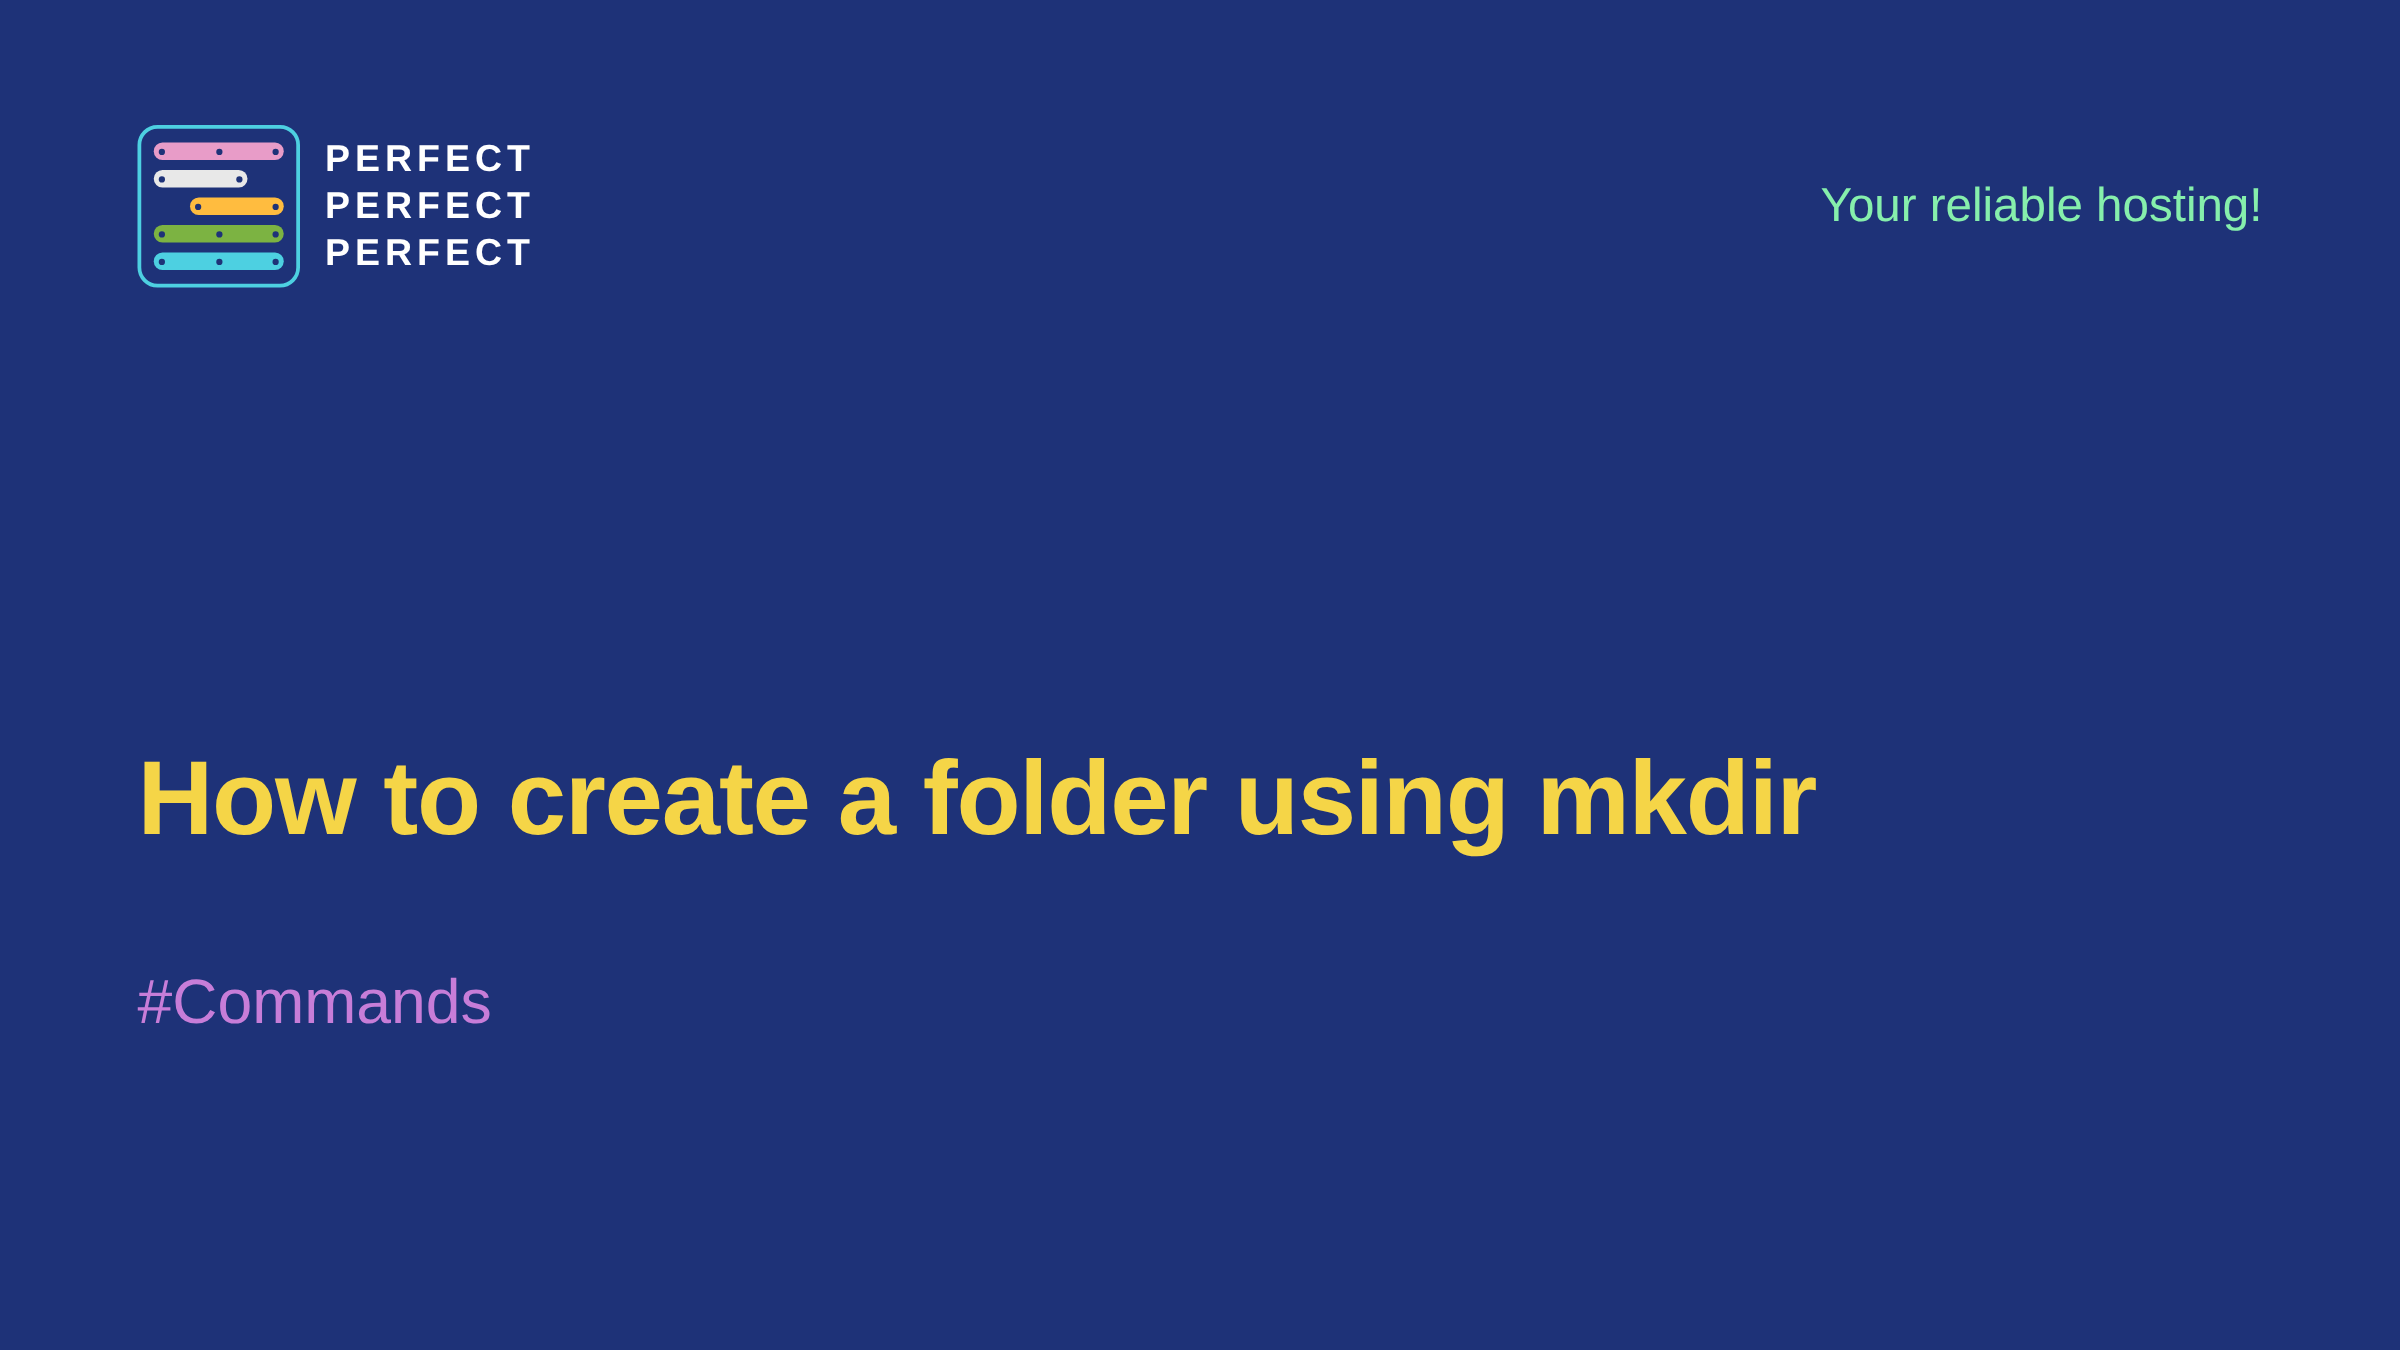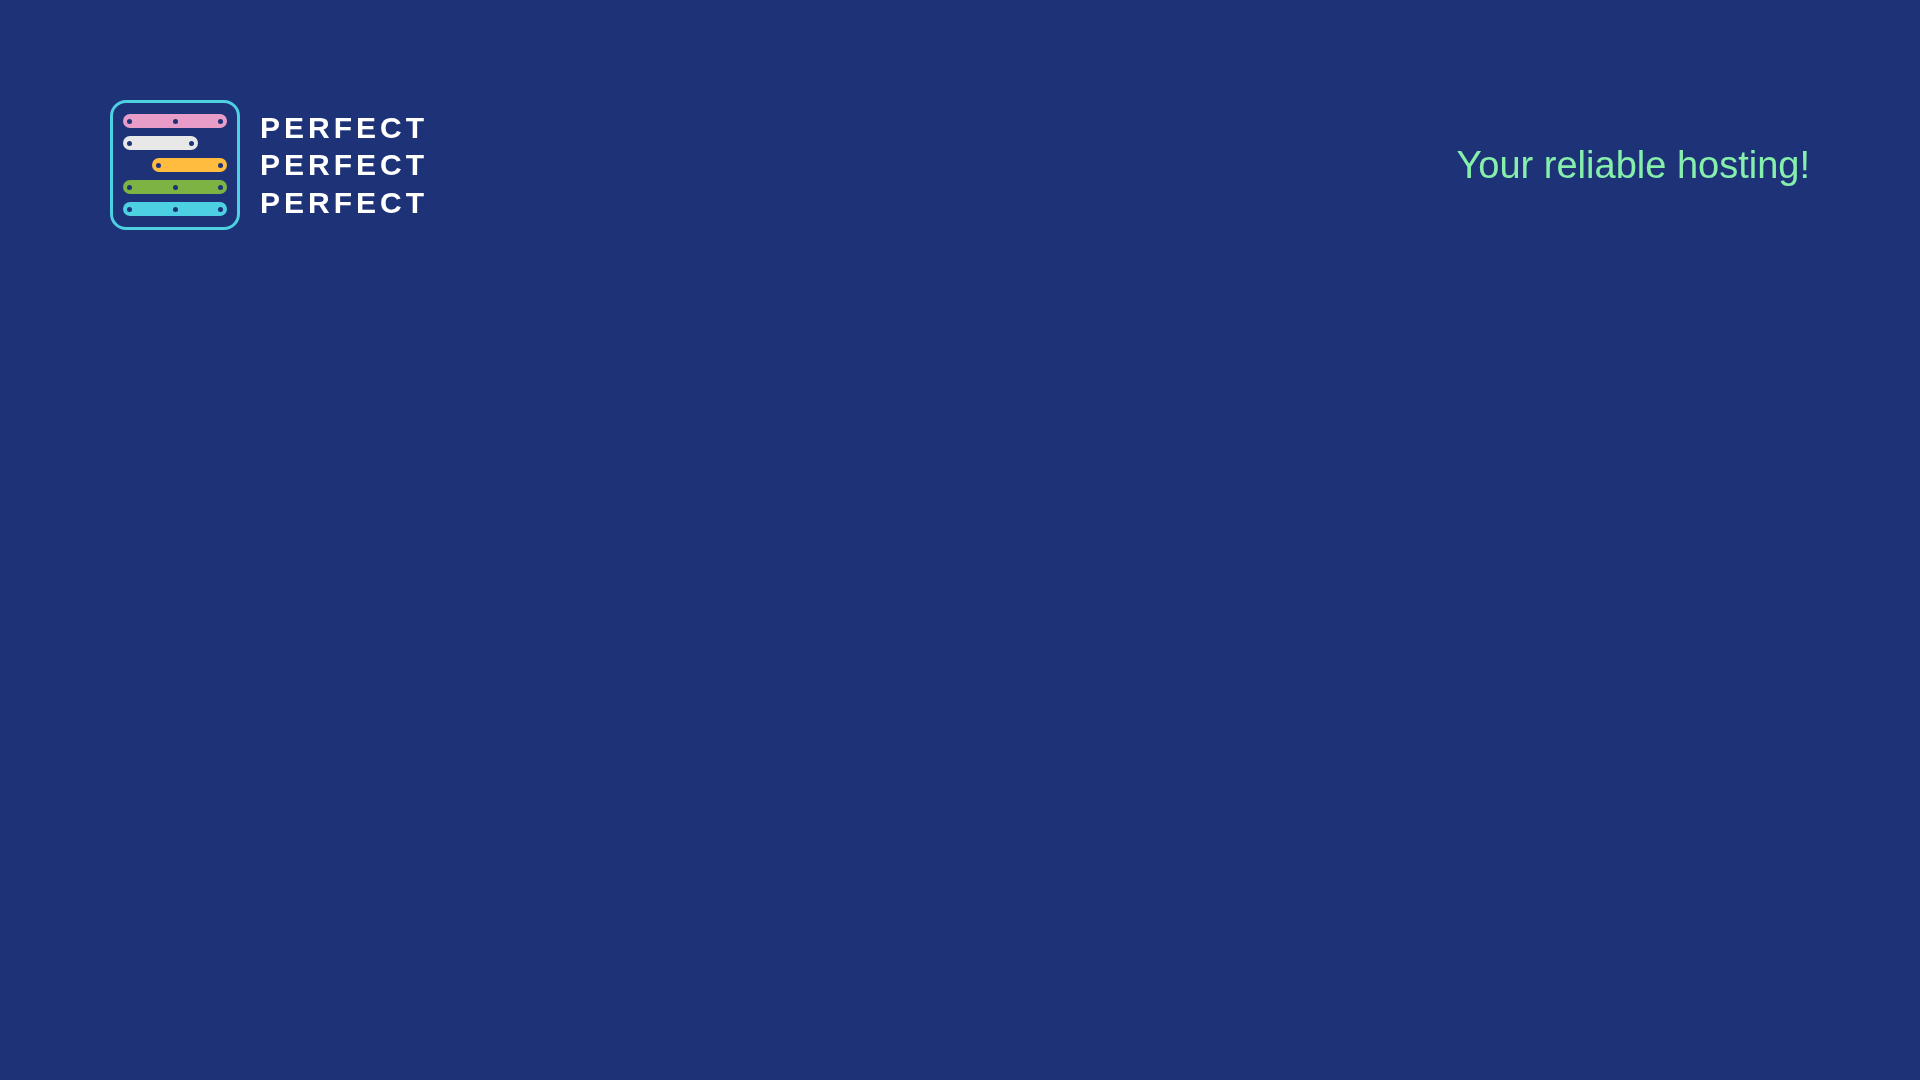--- a/index.html
+++ b/index.html
@@ -144,13 +144,15 @@
     <div class="logo-text">
       <span>PERFECT</span>
       <span>PERFECT</span>
       <span>PERFECT</span>
     </div>
   </div>
   <div class="tagline">Your reliable hosting!</div>
 </div>
 
 <div class="content">
+  <h1 class="title">How to create a folder using mkdir</h1>
+  <div class="category">#Commands</div>
 </div>
 
 </body></html>

